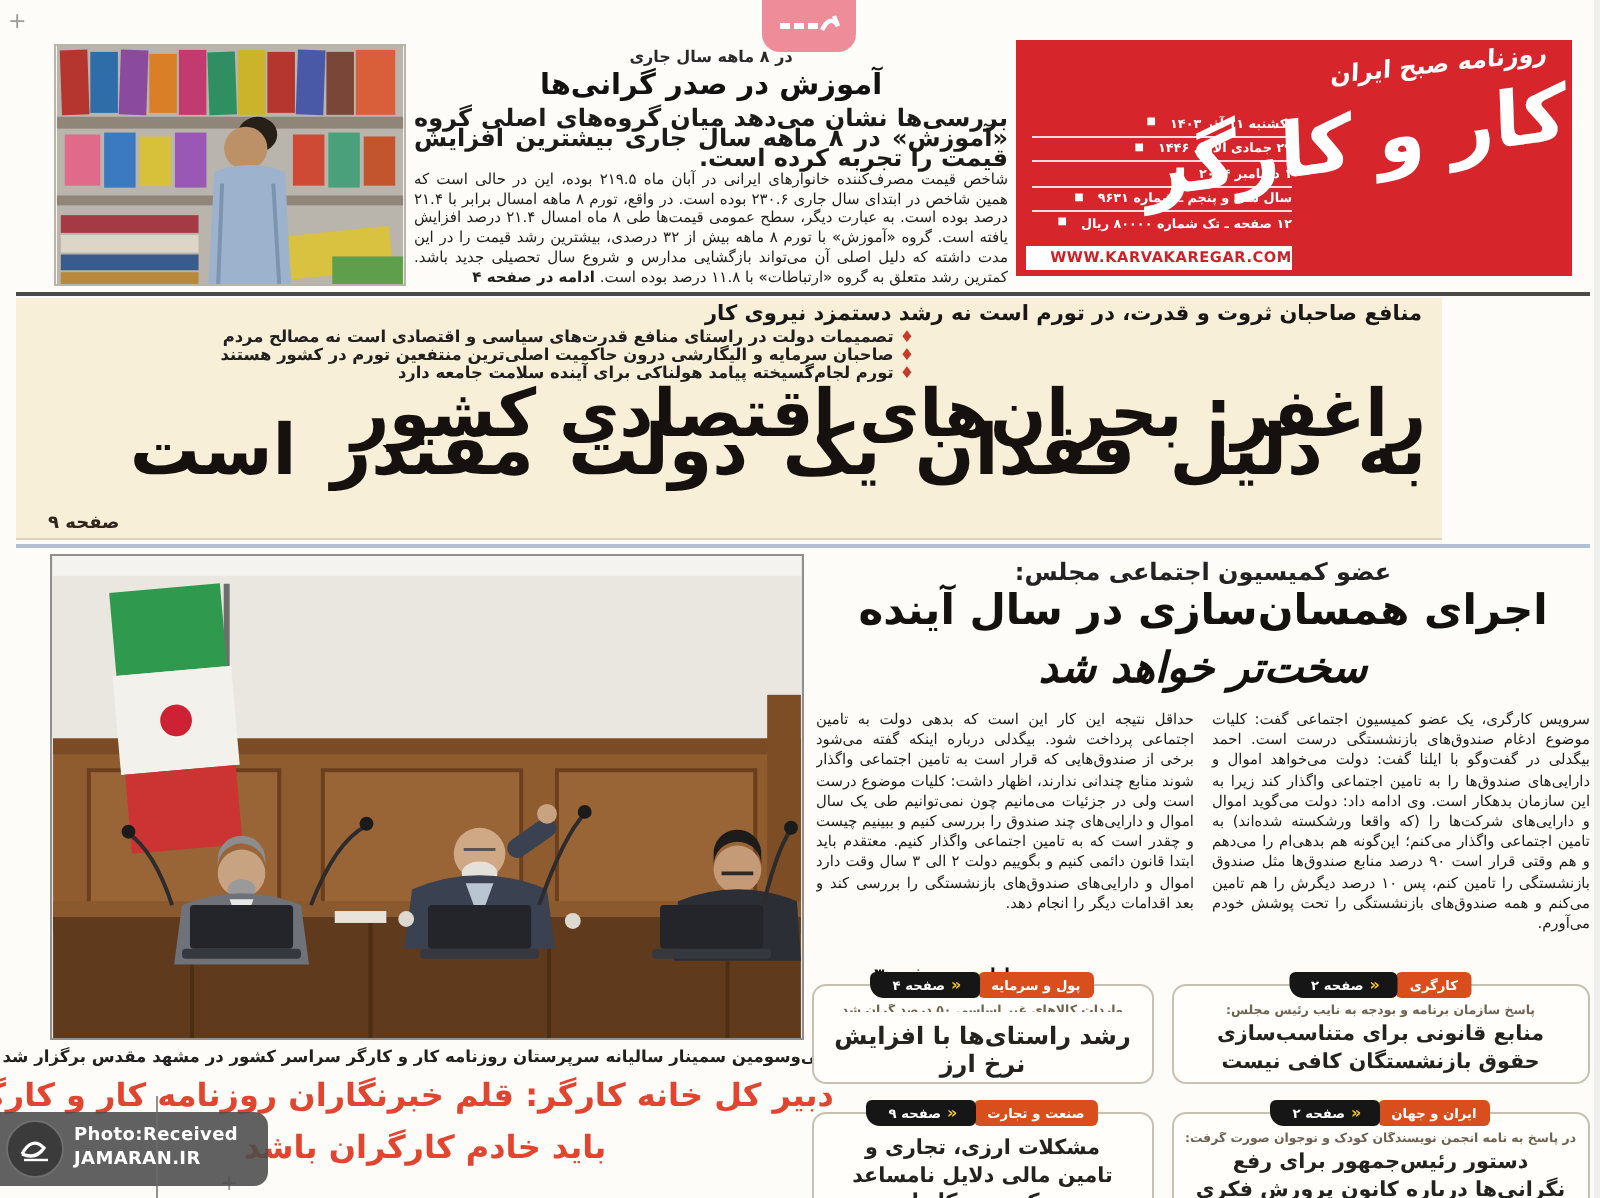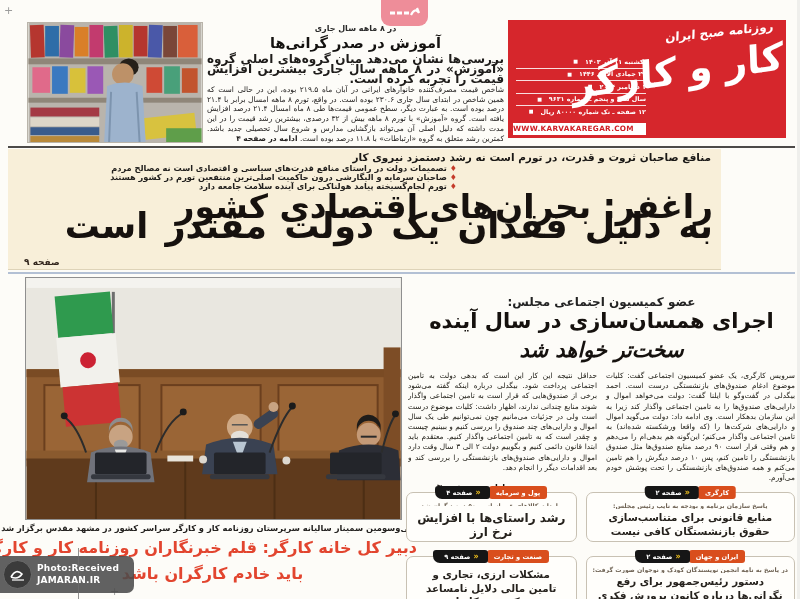--- a/index.html
+++ b/index.html
@@ -35,21 +35,21 @@
     transform:rotate(-6deg) skewX(-8deg); direction:rtl; }
   .mh-title { position:absolute; top:26px; right:2px; width:172px; text-align:center;
     font-size:38px; font-weight:900; transform:rotate(-8deg) skewX(-6deg); direction:rtl; white-space:nowrap; }
   .mh-dates { position:absolute; left:8px; top:36px; width:130px; direction:rtl; }
   .mh-date-row { display:flex; justify-content:flex-start; align-items:center; gap:7px;
     font-size:6.4px; font-weight:700; padding:1.5px 0 2px; border-bottom:1px solid rgba(255,255,255,.85);
     white-space:nowrap; }
   .mh-date-row:last-child { border-bottom:none; }
   .sq-bullet { font-size:5px; line-height:1; }
   .mh-site { position:absolute; left:5px; bottom:3px; width:133px; height:12px; background:#ffffff;
-    color:#cf2027; font-size:7.3px; font-weight:700; text-align:left; line-height:12px; letter-spacing:.3px; }
+    color:#cf2027; font-size:7.3px; font-weight:700; text-align:right; line-height:12px; letter-spacing:.3px; }
 
   .header-rule { left:8px; top:146px; width:787px; height:2px; background:#4c4a48; }
 
   
   .lead-band { left:8px; top:149px; width:713px; height:121px; background:#f8efd9;
     border-bottom:1px solid #ded3b8; direction:rtl; }
   .lead-kicker { position:absolute; top:2px; right:10px; font-size:10.5px; font-weight:700; color:#191715; }
   .lead-h1 { position:absolute; top:28px; right:8px; font-size:33px; font-weight:900; color:#16110e; white-space:nowrap;margin-top:10px; }
   .lead-h2 { position:absolute; top:57px; right:8px; font-size:35px; font-weight:900; color:#16110e;
     word-spacing:5px; white-space:nowrap; }
@@ -73,21 +73,21 @@
 
   
   .watermark { left:0; top:556px; width:134px; height:37px; background:rgba(75,75,75,.88);
     border-radius:0 7px 7px 0; display:flex; align-items:center; z-index:5; color:#fff; }
   .wm-logo { width:29px; height:29px; border-radius:50%; background:#3b3b3b; border:1px solid #6d6d6d;
     margin:0 5px 0 3px; flex:none; display:flex; align-items:center; justify-content:center; }
   .wm-text { font-size:9px; font-weight:700; line-height:11.5px; letter-spacing:.2px; }
 
   
   .majles { left:408px; top:279px; width:387px; height:216px; direction:rtl; color:#1e1c1a; }
-  .mj-kicker { text-align:center; font-size:12px; font-weight:700; color:#232323;margin-top:16px; }
+  .mj-kicker { text-align:center; font-size:12px; font-weight:700; color:#232323; }
   .mj-h1 { text-align:center; font-size:21px; font-weight:900; color:#15110e; margin-top:0; }
   .mj-h2 { text-align:center; font-size:21px; font-weight:900; color:#15110e; margin-top:5px;font-style:italic; }
   .mj-cols { display:flex; gap:9px; margin-top:9px; height:112px; overflow:hidden; }
   .mj-col { width:50%; font-size:7.4px; line-height:10.2px; text-align:justify; color:#222019; }
   .mj-more { position:absolute; right:290px; top:203px; font-size:8.3px; font-weight:900; color:#15110e; }
 
   
   .teasers { left:406px; top:492px; width:389px; display:grid; direction:rtl;
     grid-template-columns:1fr 1fr; column-gap:9px; row-gap:14px; grid-auto-rows:50px; }
   .teaser { position:relative; background:#fffefb; border:1px solid #c8c1b3; border-radius:7px;

